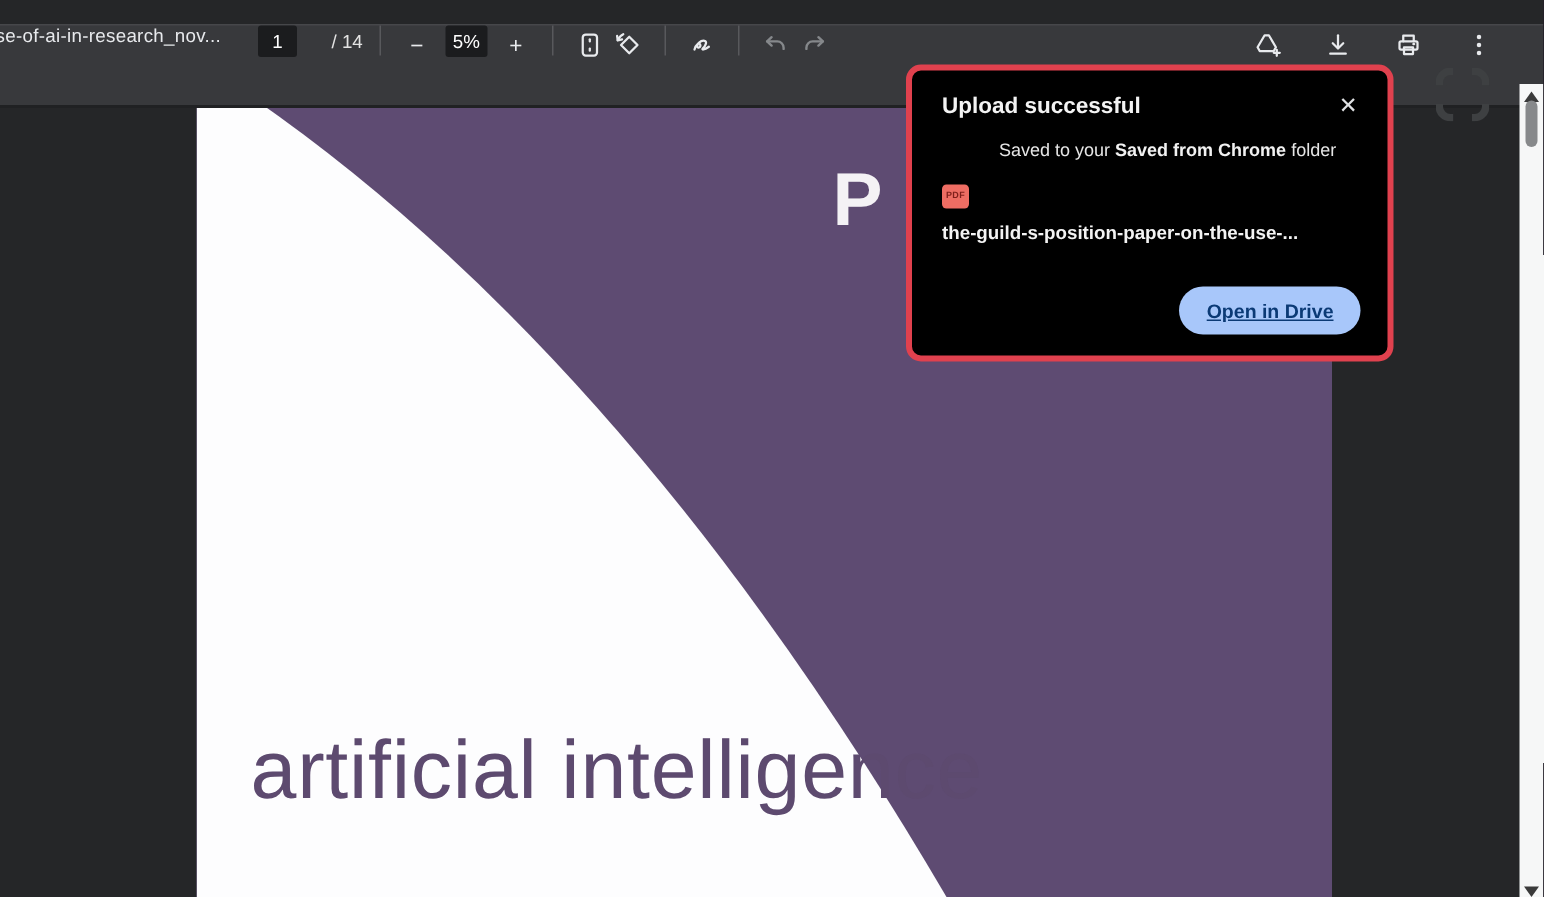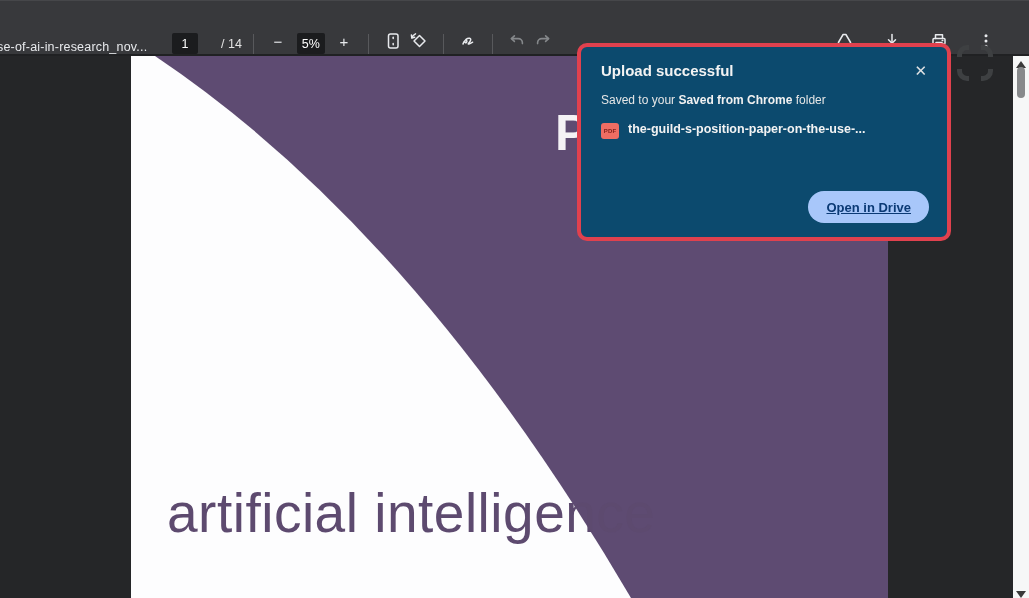--- a/index.html
+++ b/index.html
@@ -5,23 +5,23 @@
   * { margin:0; padding:0; box-sizing:border-box; }
   html,body { background:#111; }
   body { font-family:"Liberation Sans", sans-serif; }
   #screen {
     position:relative; width:1029px; height:598px; overflow:hidden;
     background:#252628;
   }
 
   
   .toolbar {
-    position:absolute; top:0; left:0; right:0; height:56px;
+    position:absolute; top:16px; left:0; right:0; height:56px;
     background:#38393c; border-top:1px solid #46474a; border-bottom:2px solid #202123;
-    display:flex; align-items:flex-end; color:#e8eaed; z-index:5;
+    display:flex; align-items:flex-start; color:#e8eaed; z-index:5;
   }
   .filename {
     width:163px; overflow:hidden; white-space:nowrap;
     font-size:12.5px; letter-spacing:.2px; color:#e8eaed;
     margin-left:-3px; flex:none;
   }
   .page-group { display:flex; align-items:center; gap:7px; margin-left:12px; }
   .num-box {
     background:#1b1c1e; color:#ffffff; min-width:26px; height:21px; padding:0 5px;
     border-radius:2px; display:flex; align-items:center; justify-content:center;
@@ -70,33 +70,33 @@
     border-left:5px solid transparent; border-right:5px solid transparent; border-bottom:7px solid #3a3a3a;
   }
   .sb-thumb { position:absolute; top:11px; left:4px; width:8px; height:31px; background:#87898b; border-radius:4px; }
   .sb-down {
     position:absolute; bottom:0px; left:3px; width:0; height:0;
     border-left:5px solid transparent; border-right:5px solid transparent; border-top:7px solid #3a3a3a;
   }
 
   
   .popup {
-    position:absolute; left:577px; top:43px; width:374px; height:198px;
-    border:4px solid #e0414e; border-radius:10px; background:#0c4a6e; z-index:10;
+    position:absolute; left:604px; top:43px; width:325px; height:198px;
+    border:4px solid #e0414e; border-radius:10px; background:#000000; z-index:10;
     color:#f1f1f1;
   }
   .popup-inner { position:relative; width:100%; height:100%; padding:15px 20px; }
   .popup-title { font-size:15px; font-weight:700; color:#f3f3f3; }
   .popup-close {
     position:absolute; right:16px; top:12px; font-size:15px; color:#dfe1e3;
     background:none; border:none; cursor:pointer; line-height:1; padding:4px;
   }
-  .popup-msg { margin-top:14px; font-size:12px; color:#e6e6e6; }
+  .popup-msg { margin-top:14px; font-size:12px; color:#e6e6e6;margin-left:38px; }
   .popup-msg b { font-weight:700; color:#f1f1f1; }
-  .file-row { margin-top:15px; display:flex; align-items:flex-start; gap:9px; }
+  .file-row { margin-top:15px; display:flex; align-items:flex-start; gap:9px;flex-direction:column; }
   .pdf-chip {
     width:18px; height:16px; background:#ee6d63; border-radius:3px; flex:none; margin-top:1px;
     display:flex; align-items:center; justify-content:center;
     font-size:6px; font-weight:700; color:#7e1f1a; letter-spacing:.2px;
   }
   .file-name { font-size:12.5px; font-weight:700; color:#f3f3f3; white-space:nowrap; }
   .file-meta { font-size:11px; color:#9aa0a6; margin-top:3px; }
   .drive-btn {
     position:absolute; right:18px; bottom:14px; height:32px; padding:0 18px;
     border:none; border-radius:16px; background:#a8c7fa; color:#0b3a75;

